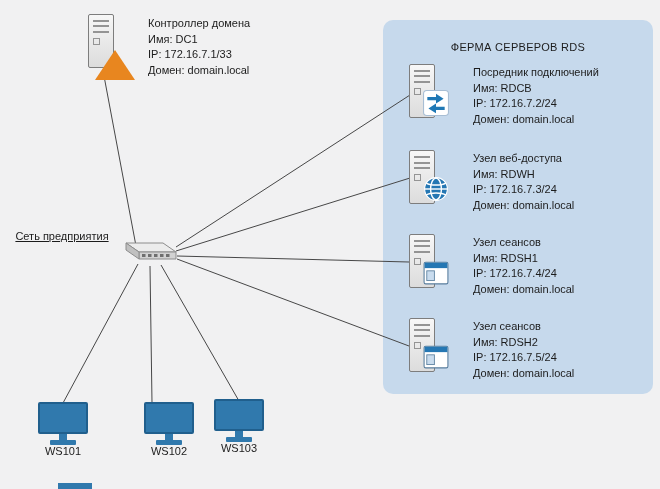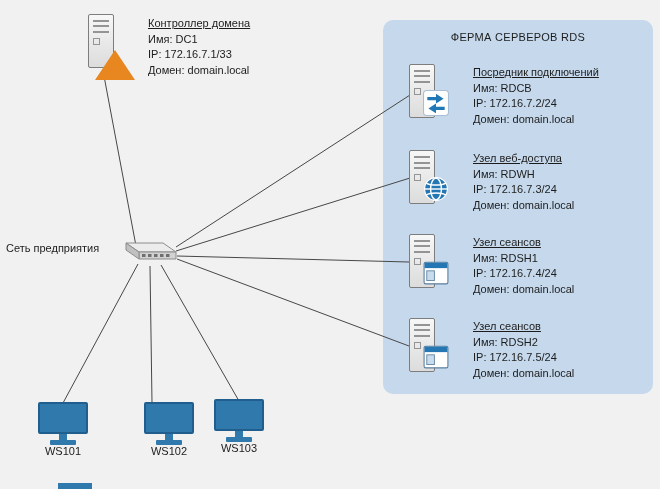--- a/index.html
+++ b/index.html
@@ -10,44 +10,44 @@
     font-family:"Liberation Sans", sans-serif;
     font-size:11px; color:#1c1c1c; overflow:hidden;
   }
   .wires { position:absolute; left:0; top:0; z-index:2; }
   .wires line { stroke:var(--line,#474747); stroke-width:1; }
   .node { position:absolute; z-index:3; }
 
   
   .rds-panel { position:absolute; left:383px; top:20px; width:270px; height:374px;
     background:var(--panel,#c6d9ec); border-radius:10px; z-index:1; }
-  .rds-title { text-align:center; padding-top:11px; letter-spacing:.3px; }
+  .rds-title { text-align:center; padding-top:21px; letter-spacing:.3px; }
 
   
   .server-row { display:flex; }
   .server-icon-wrap { position:relative; width:26px; height:54px; flex:0 0 26px; }
   .server-icon { width:26px; height:54px; background:linear-gradient(180deg,#f7f7f7,#dcdcdc);
     border:1.5px solid #7d7d7d; border-radius:2px; position:relative; }
   .server-icon::before { content:""; position:absolute; left:4px; right:4px; top:5px; height:13px;
     background:repeating-linear-gradient(#949494 0 2px, transparent 2px 5.5px); }
   .server-icon::after { content:""; position:absolute; left:4px; top:23px; width:5px; height:5px; border:1px solid #949494; }
   .badge { position:absolute; right:-14px; bottom:2px; width:26px; height:26px; }
   .badge svg { width:26px; height:26px; display:block; }
   .server-text { margin-left:38px; padding-top:1px; line-height:15.5px; white-space:nowrap; }
-  .underlined { text-decoration:underline; }
+  .underlined { }
 
   
   .dc-icon { position:absolute; left:88px; top:14px; z-index:3; }
   .triangle { position:absolute; left:95px; top:50px; width:0; height:0;
     border-left:20px solid transparent; border-right:20px solid transparent;
     border-bottom:30px solid var(--triangle-orange,#e8861f); z-index:4; }
   .dc-text { position:absolute; left:148px; top:16px; line-height:15.5px; white-space:nowrap; z-index:3; }
 
   
-  .net-label { position:absolute; left:6px; top:241px; width:112px; text-align:left; line-height:14px; z-index:3; }
+  .net-label { position:absolute; left:6px; top:229px; width:112px; text-align:center; line-height:14px; z-index:3;text-decoration:underline; }
   .switch { position:absolute; left:120px; top:236px; z-index:3; }
 
   
   .workstation { position:absolute; width:54px; text-align:center; z-index:3; }
   .screen { width:50px; height:32px; margin:0 auto; background:var(--monitor-blue,#3079ad);
     border:2px solid #205f8d; border-radius:2px; }
   .neck { width:8px; height:6px; margin:0 auto; background:var(--monitor-blue,#3079ad); }
   .base { width:26px; height:5px; margin:0 auto; background:var(--monitor-blue,#3079ad); border-radius:1px; }
   .ws-label { margin-top:0; }
   .frag { position:absolute; left:58px; top:483px; width:34px; height:6px;

